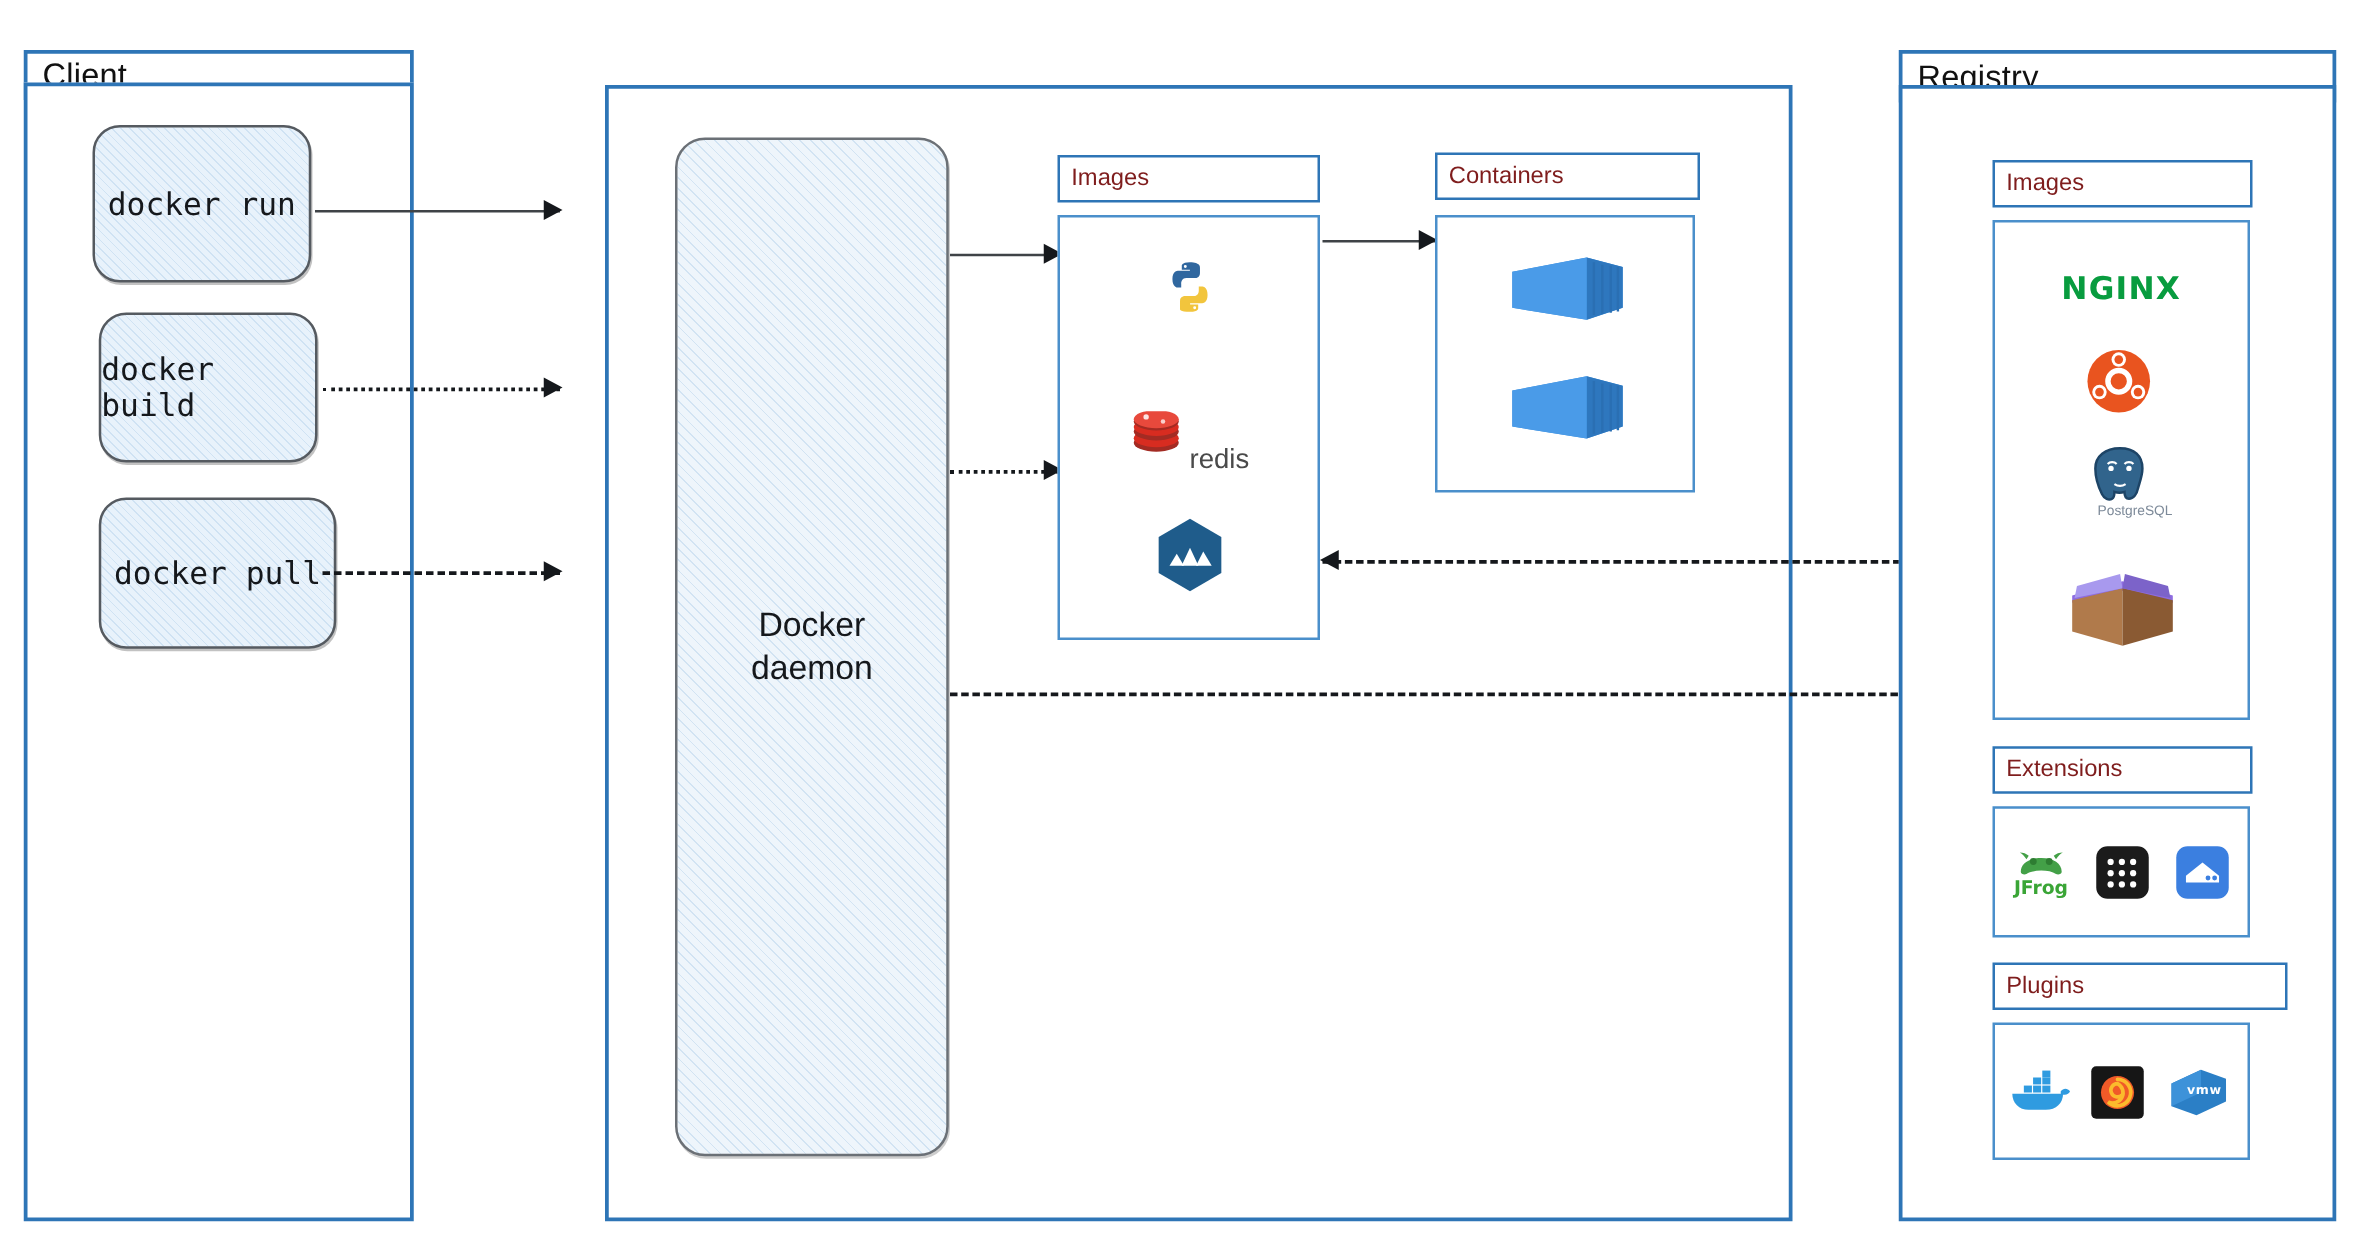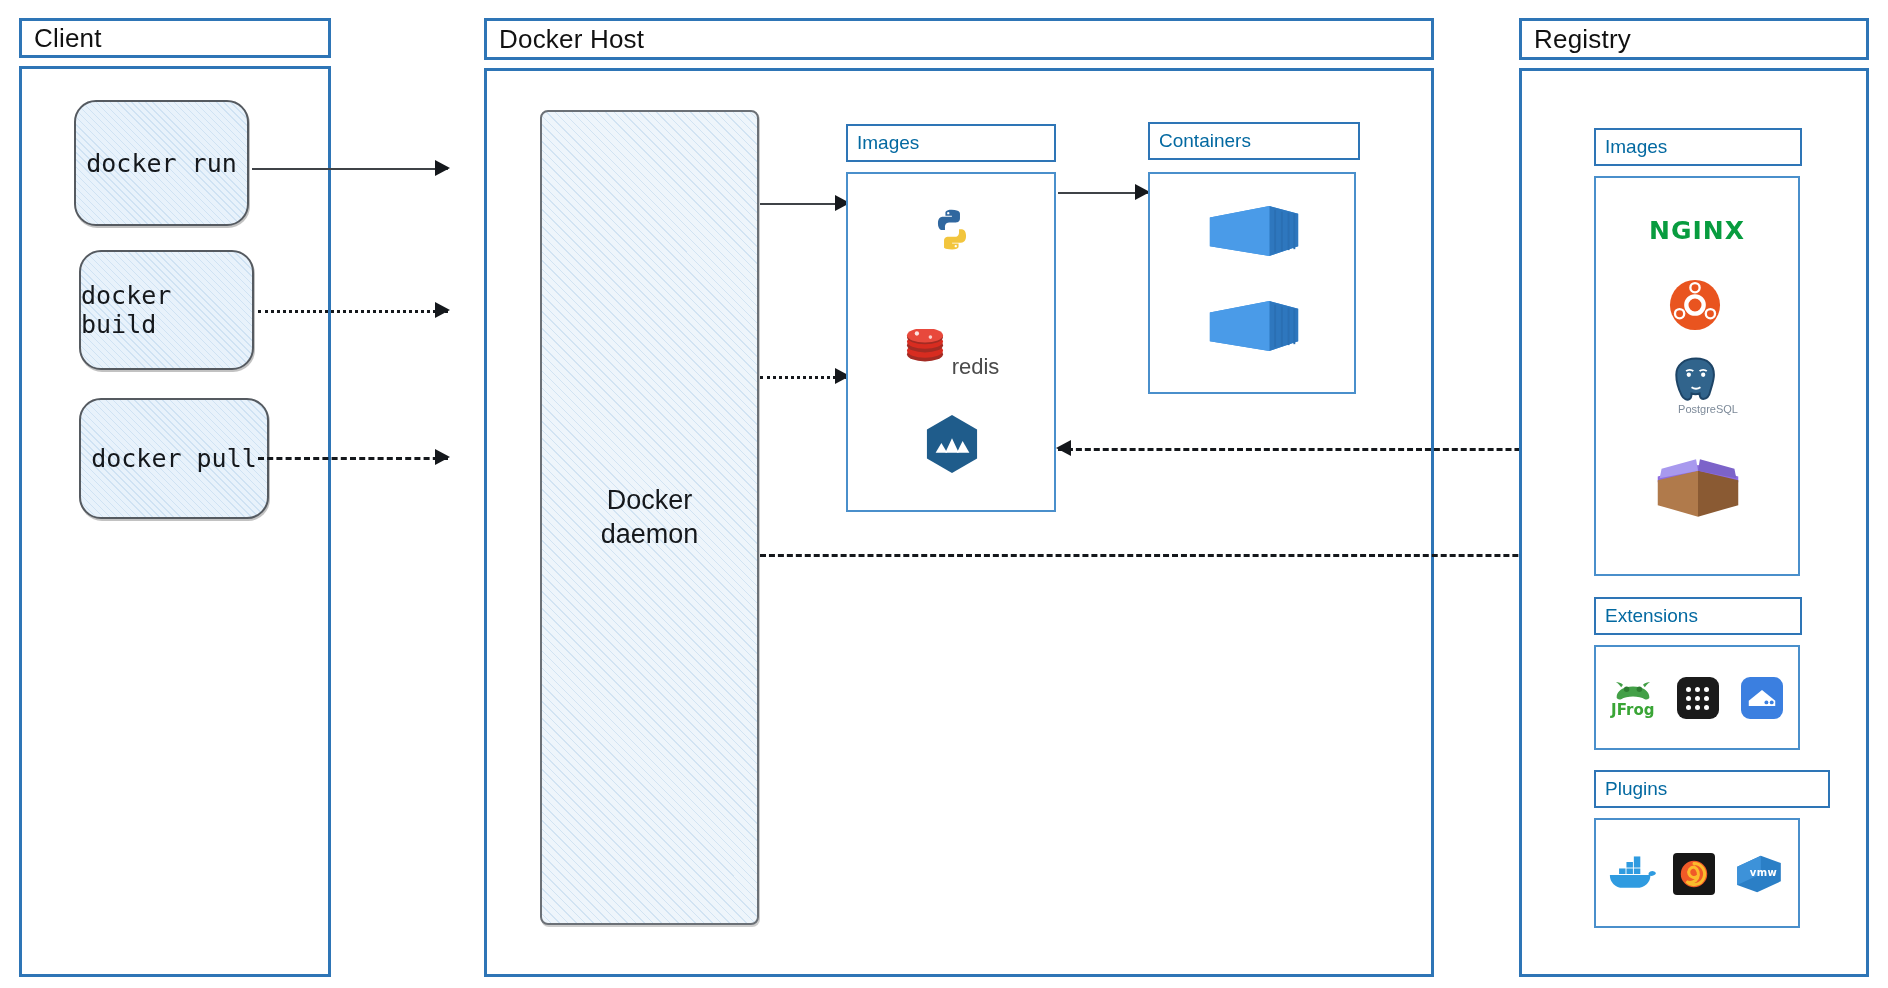--- a/index.html
+++ b/index.html
@@ -4,45 +4,45 @@
 <style>
   html,body{margin:0;padding:0;background:#ffffff;}
   body{width:1888px;height:988px;position:relative;overflow:hidden;
        font-family:"Liberation Sans", sans-serif;color:#1a1a1a;}
 
   .stage{position:absolute;left:0;top:0;width:1888px;height:988px;}
 
   
   .panel-title{position:absolute;border:3px solid #2E75B6;background:#ffffff;
                box-sizing:border-box;display:flex;align-items:center;
-               padding-left:12px;font-size:26px;color:#111;letter-spacing:.2px;}
+               padding-left:12px;font-size:26px;color:#111;letter-spacing:.2px;margin-top:22px;}
   .panel-body{position:absolute;border:3px solid #2E75B6;background:#ffffff;
               box-sizing:border-box;}
 
   .sub-title{position:absolute;border:2px solid #2E75B6;background:#ffffff;
              box-sizing:border-box;display:flex;align-items:center;
-             padding-left:9px;font-size:19px;color:#0369a1;}
+             padding-left:9px;font-size:19px;color:#7f1d1d;}
   .sub-body{position:absolute;border:2px solid #4A8FCB;background:#ffffff;
             box-sizing:border-box;}
 
   
   .cmd{position:absolute;box-sizing:border-box;
        border:2px solid #555a60;border-radius:22px;
        background:
          repeating-linear-gradient(45deg,
            rgba(150,190,225,.30) 0px, rgba(150,190,225,.30) 1px,
            rgba(255,255,255,0) 1px, rgba(255,255,255,0) 5px),
          #e8f2fb;
        display:flex;align-items:center;justify-content:center;
        font-family:"DejaVu Sans Mono", monospace;font-size:25px;color:#15181c;
        box-shadow:1px 2px 0 rgba(80,80,80,.35);}
 
   
   .daemon{position:absolute;box-sizing:border-box;
-          border:2px solid #6b7076;border-radius:8px;
+          border:2px solid #6b7076;border-radius:24px;
           background:
             repeating-linear-gradient(45deg,
               rgba(150,190,225,.32) 0px, rgba(150,190,225,.32) 1px,
               rgba(255,255,255,0) 1px, rgba(255,255,255,0) 6px),
             #eef5fb;
           display:flex;align-items:center;justify-content:center;
           text-align:center;font-size:27px;line-height:1.25;color:#15181c;
           box-shadow:1px 2px 0 rgba(90,90,90,.3);}
 
   
@@ -107,23 +107,20 @@
   </div>
   <div class="arrow dotted" style="left:258px;top:310px;width:190px;">
     <div class="ln"></div>
     <div class="head r"></div>
   </div>
   <div class="arrow dashed" style="left:258px;top:457px;width:190px;">
     <div class="ln"></div>
     <div class="head r"></div>
   </div>
 
-  <div class="panel-title" style="left:484px;top:18px;width:950px;height:42px;">
-    <span>Docker Host</span>
-  </div>
   <div class="panel-body" style="left:484px;top:68px;width:950px;height:909px;"></div>
 
   <div class="daemon" style="left:540px;top:110px;width:219px;height:815px;">
     <div>
       <div>Docker</div>
       <div>daemon</div>
     </div>
   </div>
 
   <div class="arrow solid" style="left:760px;top:203px;width:88px;">

